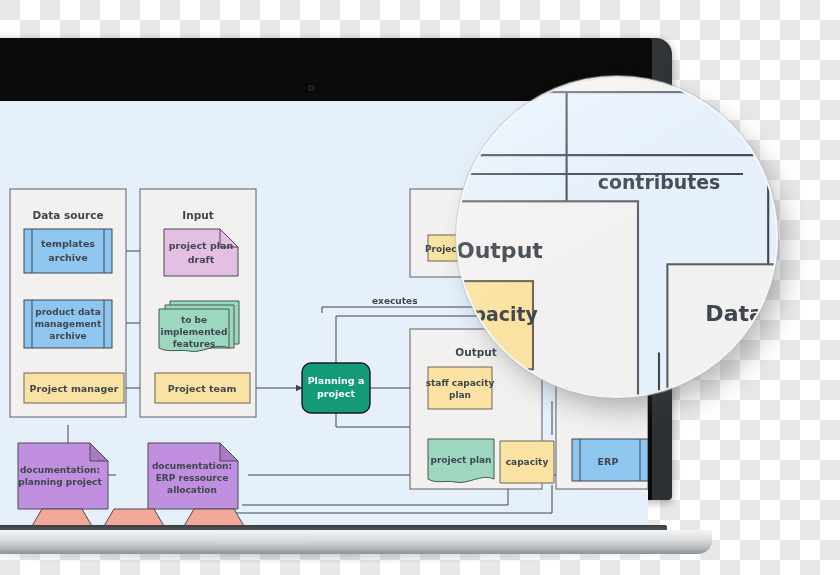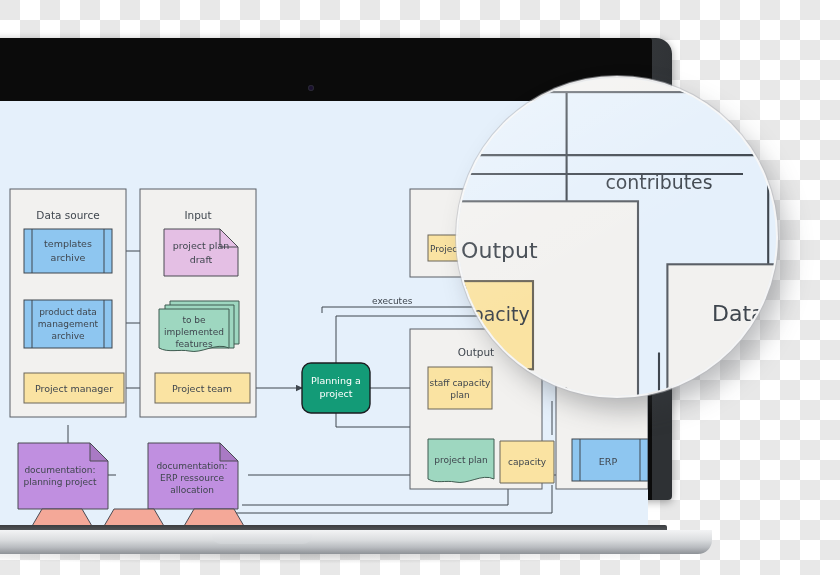--- a/index.html
+++ b/index.html
@@ -3,21 +3,21 @@
 <meta charset="utf-8">
 <title>Laptop Diagram Screenshot</title>
 <style>
   html,body{margin:0;padding:0;}
   body{
     width:840px;height:575px;overflow:hidden;position:relative;
     font-family:"DejaVu Sans","Liberation Sans",sans-serif;
     background:
       repeating-conic-gradient(#ffffff 0% 25%, #e8e8e8 0% 50%) 0 0 / 40px 40px;
   }
-  .stage{position:absolute;inset:0;}
+  .stage{position:absolute;inset:0;font-weight:bold;}
 
   
   #laptop-device{position:absolute;left:-8px;top:38px;width:680px;height:470px;}
   #laptop-bezel{
     position:absolute;left:0;top:0;width:680px;height:462px;
     background:linear-gradient(95deg,#0a0a0a 0%,#090909 72%,#3d4044 80%,#2e3134 97%);
     border-top-right-radius:16px;border-bottom-right-radius:4px;
     box-shadow:0 2px 8px rgba(0,0,0,.35);
   }
   #laptop-bezel-inner{

